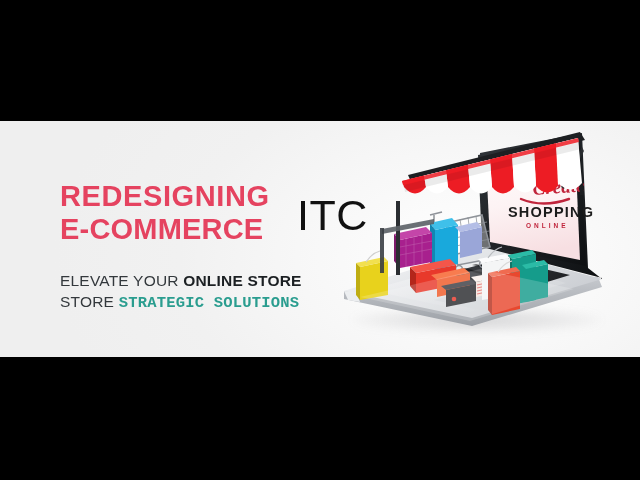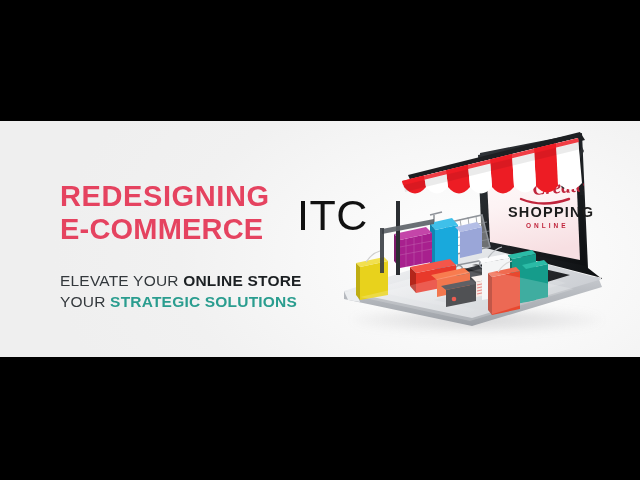--- a/index.html
+++ b/index.html
@@ -70,21 +70,21 @@
     font-size: 15.5px;
     line-height: 20px;
     letter-spacing: 0.2px;
     color: #33383C;
     white-space: nowrap;
     margin: 0;
   }
   #sub-1 { margin-top: 26px; }
   #sub-2 { margin-top: 1px; }
   .sub-strong { font-weight: 700; color: #1C2023; }
-  .sub-accent { font-weight: 700; color: #2A9D8F; }
+  .sub-accent { font-weight: 700; color: #2A9D8F; font-family: Liberation Mono, monospace; }
 
   
   #itc-overlay {
     position: absolute;
     left: 297px;
     top: 78px;
     font-family: "Liberation Sans", sans-serif;
     font-weight: 400;
     font-size: 43px;
     line-height: 32px;
@@ -126,21 +126,21 @@
   <div class="letterbox" id="bar-top"></div>
 
   <div id="banner">
 
     <div id="copy">
       <div class="headline" id="headline-1">REDESIGNING</div>
       <div class="headline" id="headline-2">E-COMMERCE</div>
 
       <div class="subline" id="sub-1"><span>ELEVATE YOUR </span><span class="sub-strong">ONLINE STORE</span></div>
 
-      <div class="subline" id="sub-2"><span>YOUR </span><span class="sub-accent">STRATEGIC SOLUTIONS</span></div>
+      <div class="subline" id="sub-2"><span>STORE </span><span class="sub-accent">STRATEGIC SOLUTIONS</span></div>
     </div>
 
     <div id="itc-overlay">ITC</div>
 
     <div id="scene-shadow"></div>
 
     <div id="scene">
       <svg viewBox="0 0 300 225" xmlns="http://www.w3.org/2000/svg">
         <defs>
           <linearGradient id="screenGlow" x1="0" y1="0" x2="0.15" y2="1">

